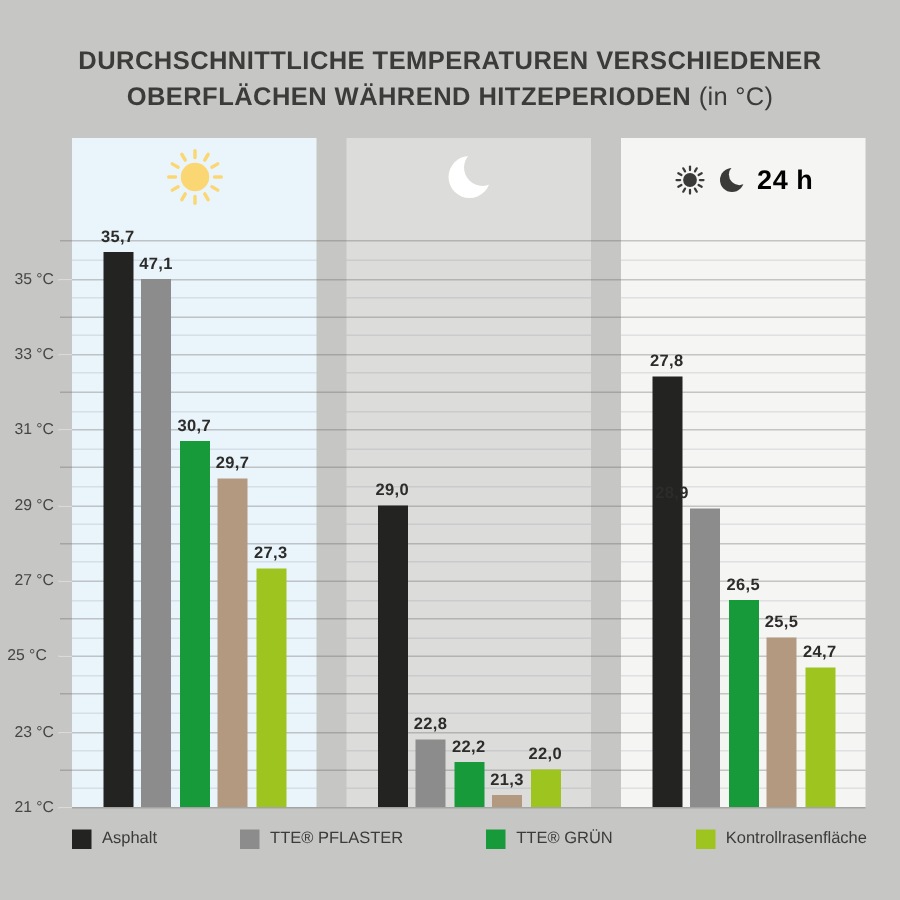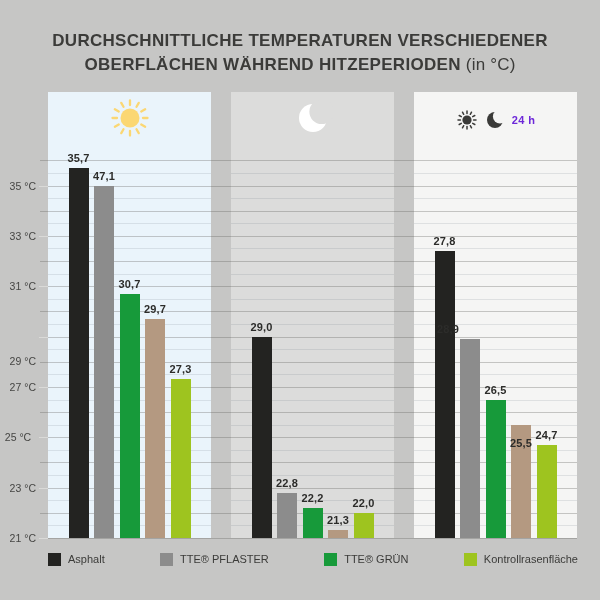--- a/index.html
+++ b/index.html
@@ -16,21 +16,21 @@
     text-align:center;color:#3b3b39;
     font-size:17px;font-weight:700;line-height:24px;letter-spacing:.3px;
   }
   .title .light{font-weight:400;letter-spacing:.2px;}
 
   .panel{position:absolute;top:92px;height:446px;z-index:1;}
   .panel-header{
     position:absolute;left:0;top:0;width:100%;height:56px;
     display:flex;align-items:center;justify-content:center;gap:6px;
   }
-  .panel-header .h24-label{font-size:11px;font-weight:700;color:#6d28d9;letter-spacing:.4px;}
+  .panel-header .h24-label{font-size:18px;font-weight:700;color:#000000;letter-spacing:.4px;}
 
   .gridline{position:absolute;height:1px;z-index:2;}
   .gridline.major{background:rgba(92,92,90,.32);}
   .gridline.minor{background:rgba(105,118,130,.16);}
 
   .ytick-label{
     position:absolute;left:0;width:36px;text-align:right;
     font-size:10.5px;color:#454543;z-index:2;line-height:14px;
   }
   .ytick-mark{position:absolute;left:39px;width:9px;height:1px;background:#dadad8;z-index:2;}
@@ -174,21 +174,21 @@
       <div class="gridline minor" style="left: 414px; width: 163px; top: 198.089px;"></div>
       <div class="gridline minor" style="left: 48px; width: 163px; top: 172.911px;"></div>
       <div class="gridline minor" style="left: 231px; width: 163px; top: 172.911px;"></div>
       <div class="gridline minor" style="left: 414px; width: 163px; top: 172.911px;"></div>
       <div class="ytick-label" style="top: 178.5px;">35 °C</div>
       <div class="ytick-mark" style="top: 185.5px;"></div>
       <div class="ytick-label" style="top: 228.857px;">33 °C</div>
       <div class="ytick-mark" style="top: 235.857px;"></div>
       <div class="ytick-label" style="top: 279.214px;">31 °C</div>
       <div class="ytick-mark" style="top: 286.214px;"></div>
-      <div class="ytick-label" style="top: 329.571px; margin-top: 24px;">29 °C</div>
+      <div class="ytick-label" style="top: 329.571px;">29 °C</div>
       <div class="ytick-mark" style="top: 336.571px;"></div>
       <div class="ytick-label" style="top: 379.929px;">27 °C</div>
       <div class="ytick-mark" style="top: 386.929px;"></div>
       <div class="ytick-label" style="top: 430.286px; text-align: center;">25 °C</div>
       <div class="ytick-mark" style="top: 437.286px;"></div>
       <div class="ytick-label" style="top: 480.643px;">23 °C</div>
       <div class="ytick-mark" style="top: 487.643px;"></div>
       <div class="ytick-label" style="top: 531px;">21 °C</div>
       <div class="ytick-mark" style="top: 538px;"></div>
       <div class="bar" style="left: 68.5px; top: 167.875px; width: 20px; height: 370.125px; background: rgb(35, 35, 33);"></div>
@@ -211,21 +211,21 @@
       <div class="bar-value" style="left: 313px; top: 514.446px;">21,3</div>
       <div class="bar" style="left: 353.5px; top: 512.821px; width: 20px; height: 25.1786px; background: rgb(158, 196, 31);"></div>
       <div class="bar-value" style="left: 338.5px; top: 496.821px;">22,0</div>
       <div class="bar" style="left: 434.5px; top: 250.964px; width: 20px; height: 287.036px; background: rgb(35, 35, 33);"></div>
       <div class="bar-value" style="left: 419.5px; top: 234.964px;">27,8</div>
       <div class="bar" style="left: 460px; top: 339.089px; width: 20px; height: 198.911px; background: rgb(140, 140, 140);"></div>
       <div class="bar-value" style="left: 423px; top: 323.089px;">28,9</div>
       <div class="bar" style="left: 485.5px; top: 399.518px; width: 20px; height: 138.482px; background: rgb(23, 154, 58);"></div>
       <div class="bar-value" style="left: 470.5px; top: 383.518px;">26,5</div>
       <div class="bar" style="left: 511px; top: 424.696px; width: 20px; height: 113.304px; background: rgb(180, 153, 129);"></div>
-      <div class="bar-value" style="left: 496px; top: 408.696px; margin-top: 28px;">25,5</div>
+      <div class="bar-value" style="left: 496px; top: 408.696px;">25,5</div>
       <div class="bar" style="left: 536.5px; top: 444.839px; width: 20px; height: 93.1607px; background: rgb(158, 196, 31);"></div>
       <div class="bar-value" style="left: 521.5px; top: 428.839px;">24,7</div>
     </div>
 
   <div class="legend" id="legend">
       <div class="legend-item">
         <span class="legend-swatch" style="background:#232321"></span>
         <span class="legend-label">Asphalt</span>
       </div>
       <div class="legend-item">

